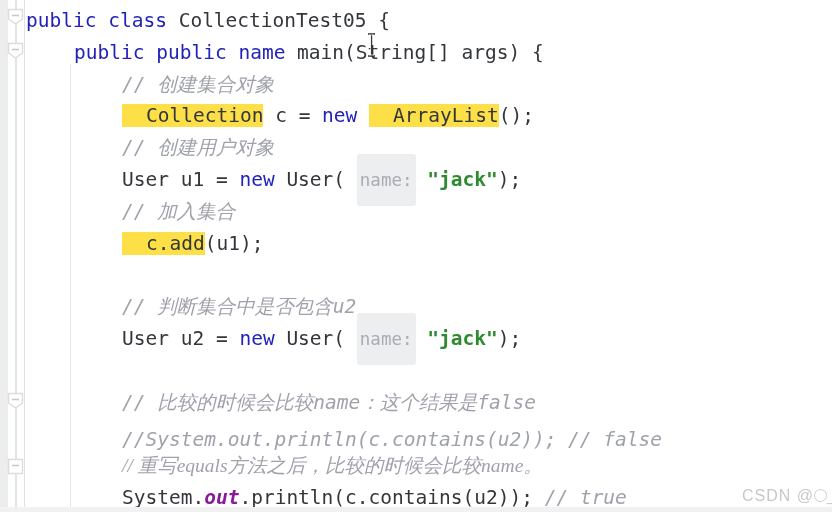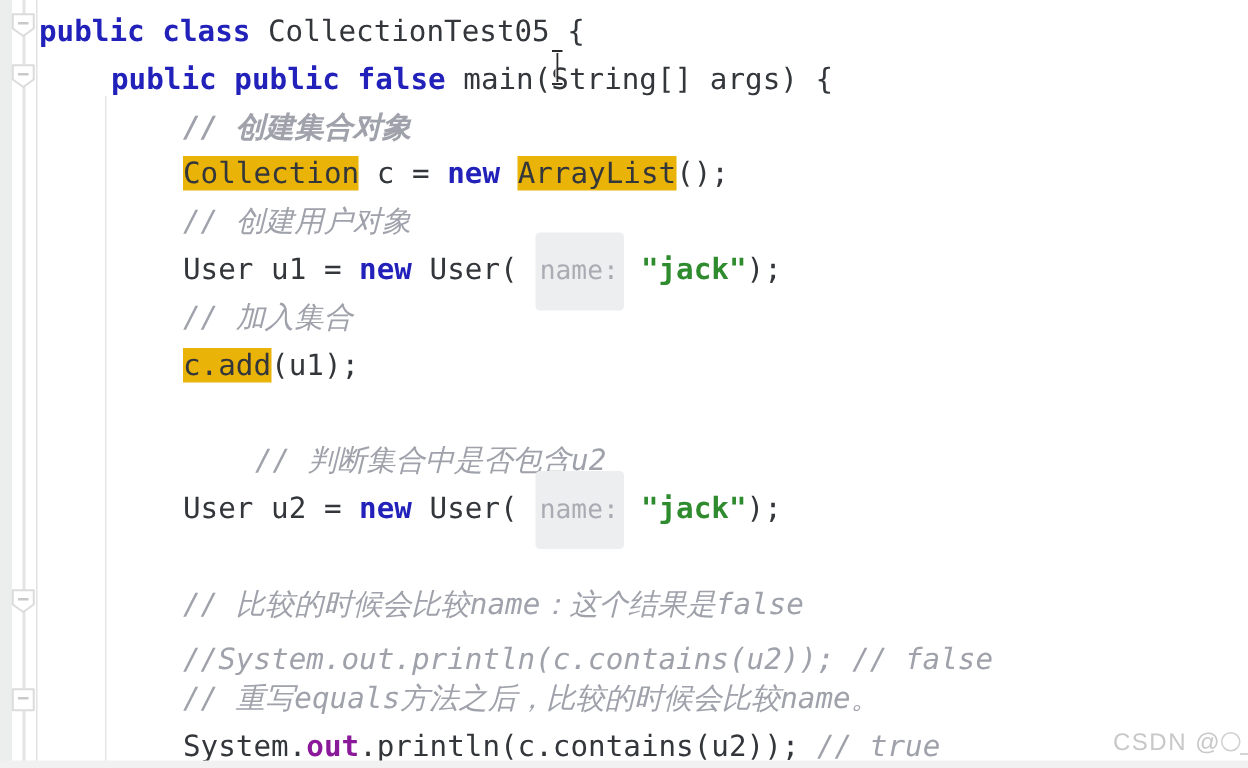--- a/index.html
+++ b/index.html
@@ -61,26 +61,26 @@
     position: absolute;
     left: 0;
     height: 34px;
     line-height: 34px;
     white-space: pre;
     font-size: 19.5px;
     letter-spacing: 0px;
     color: #33363b;
   }
 
-  .kw      { color: #2222bb; font-weight: bold; }
+  .kw      { color: #2222bb; font-weight: normal; }
   .plain   { color: #33363b; margin-top: 20px; }
   .str     { color: #2e8b2e; font-weight: bold; }
   .cmt     { color: #a0a2ab; font-style: italic; }
-  .field   { color: #8b1a9b; font-weight: bold; }
-  .hl      { background: #eab308; }
+  .field   { color: #8b1a9b; font-weight: bold; font-style: italic; }
+  .hl      { background: #fde047; padding-left: 24px; }
   .hint    {
     background: #eceef0;
     color: #a9acb2;
     border-radius: 3px;
     padding: 16px 3px;
     font-size: 17.5px;
   }
 
   
   .ibeam {
@@ -153,34 +153,34 @@
           <path d="M1.5 1.5 H15.5 V15.5 H1.5 Z" fill="#ffffff" stroke="#dcdcde" stroke-width="1.4" stroke-linejoin="round"></path>
           <line x1="5" y1="7.5" x2="12" y2="7.5" stroke="#c9c9cc" stroke-width="1.6"></line>
         </svg>
       </div>
     </div>
 
   <div class="indent-guide" style="left:70px; top:64px; height:448px;"></div>
 
   <div id="code-layer">
       <div class="code-line" style="top: 4px; left: 26px;"><span class="kw">public</span><span class="plain"> </span><span class="kw">class</span><span class="plain"> CollectionTest05 {</span></div>
-      <div class="code-line" style="top: 35.8px; left: 74px;"><span class="kw">public</span><span class="plain"> </span><span class="kw">public</span><span class="plain"> </span><span class="kw">false</span><span class="plain"> main(String[] args) {</span></div>
-      <div class="code-line" style="top: 67.6px; left: 122px; font-weight: bold;"><span class="cmt">// 创建集合对象</span></div>
+      <div class="code-line" style="top: 35.8px; left: 74px;"><span class="kw">public</span><span class="plain"> </span><span class="kw">public</span><span class="plain"> </span><span class="kw">name</span><span class="plain"> main(String[] args) {</span></div>
+      <div class="code-line" style="top: 67.6px; left: 122px;"><span class="cmt">// 创建集合对象</span></div>
       <div class="code-line" style="top: 99.4px; left: 122px;"><span class="hl">Collection</span><span class="plain"> c = </span><span class="kw">new</span><span class="plain"> </span><span class="hl">ArrayList</span><span class="plain">();</span></div>
       <div class="code-line" style="top: 131.2px; left: 122px;"><span class="cmt">// 创建用户对象</span></div>
       <div class="code-line" style="top: 163px; left: 122px;"><span class="plain">User u1 = </span><span class="kw">new</span><span class="plain"> User( </span><span class="hint">name:</span><span class="plain"> </span><span class="str">"jack"</span><span class="plain">);</span></div>
       <div class="code-line" style="top: 194.8px; left: 122px;"><span class="cmt">// 加入集合</span></div>
       <div class="code-line" style="top: 226.6px; left: 122px;"><span class="hl">c.add</span><span class="plain">(u1);</span></div>
       <div class="code-line" style="top: 258.4px; left: 122px;"></div>
-      <div class="code-line" style="top: 290.2px; left: 122px; margin-left: 48px;"><span class="cmt">// 判断集合中是否包含u2</span></div>
+      <div class="code-line" style="top: 290.2px; left: 122px;"><span class="cmt">// 判断集合中是否包含u2</span></div>
       <div class="code-line" style="top: 322px; left: 122px;"><span class="plain">User u2 = </span><span class="kw">new</span><span class="plain"> User( </span><span class="hint">name:</span><span class="plain"> </span><span class="str">"jack"</span><span class="plain">);</span></div>
       <div class="code-line" style="top: 353.8px; left: 122px;"></div>
       <div class="code-line" style="top: 385.6px; left: 122px;"><span class="cmt">// 比较的时候会比较name：这个结果是false</span></div>
       <div class="code-line" style="top: 423px; left: 122px; text-align: center;"><span class="cmt">//System.out.println(c.contains(u2)); // false</span></div>
-      <div class="code-line" style="top: 449.2px; left: 122px;"><span class="cmt">// 重写equals方法之后，比较的时候会比较name。</span></div>
+      <div class="code-line" style="top: 449.2px; left: 122px; font-family: Liberation Serif, serif;"><span class="cmt">// 重写equals方法之后，比较的时候会比较name。</span></div>
       <div class="code-line" style="top: 481px; left: 122px;"><span class="plain">System.</span><span class="field">out</span><span class="plain">.println(c.contains(u2)); </span><span class="cmt">// true</span></div>
     </div>
 
   <div class="ibeam" id="ibeam" style="left: 366px; top: 33px;">
     <svg width="11" height="24" viewBox="0 0 11 24">
       <path d="M2 1 H9 M5.5 1 V23 M2 23 H9" stroke="#2b2b2b" stroke-width="1.4" fill="none"></path>
       <path d="M3 2 H8 M4.6 2 V22 M3 22 H8" stroke="#ffffff" stroke-width="0.7" fill="none"></path>
     </svg>
   </div>
 

